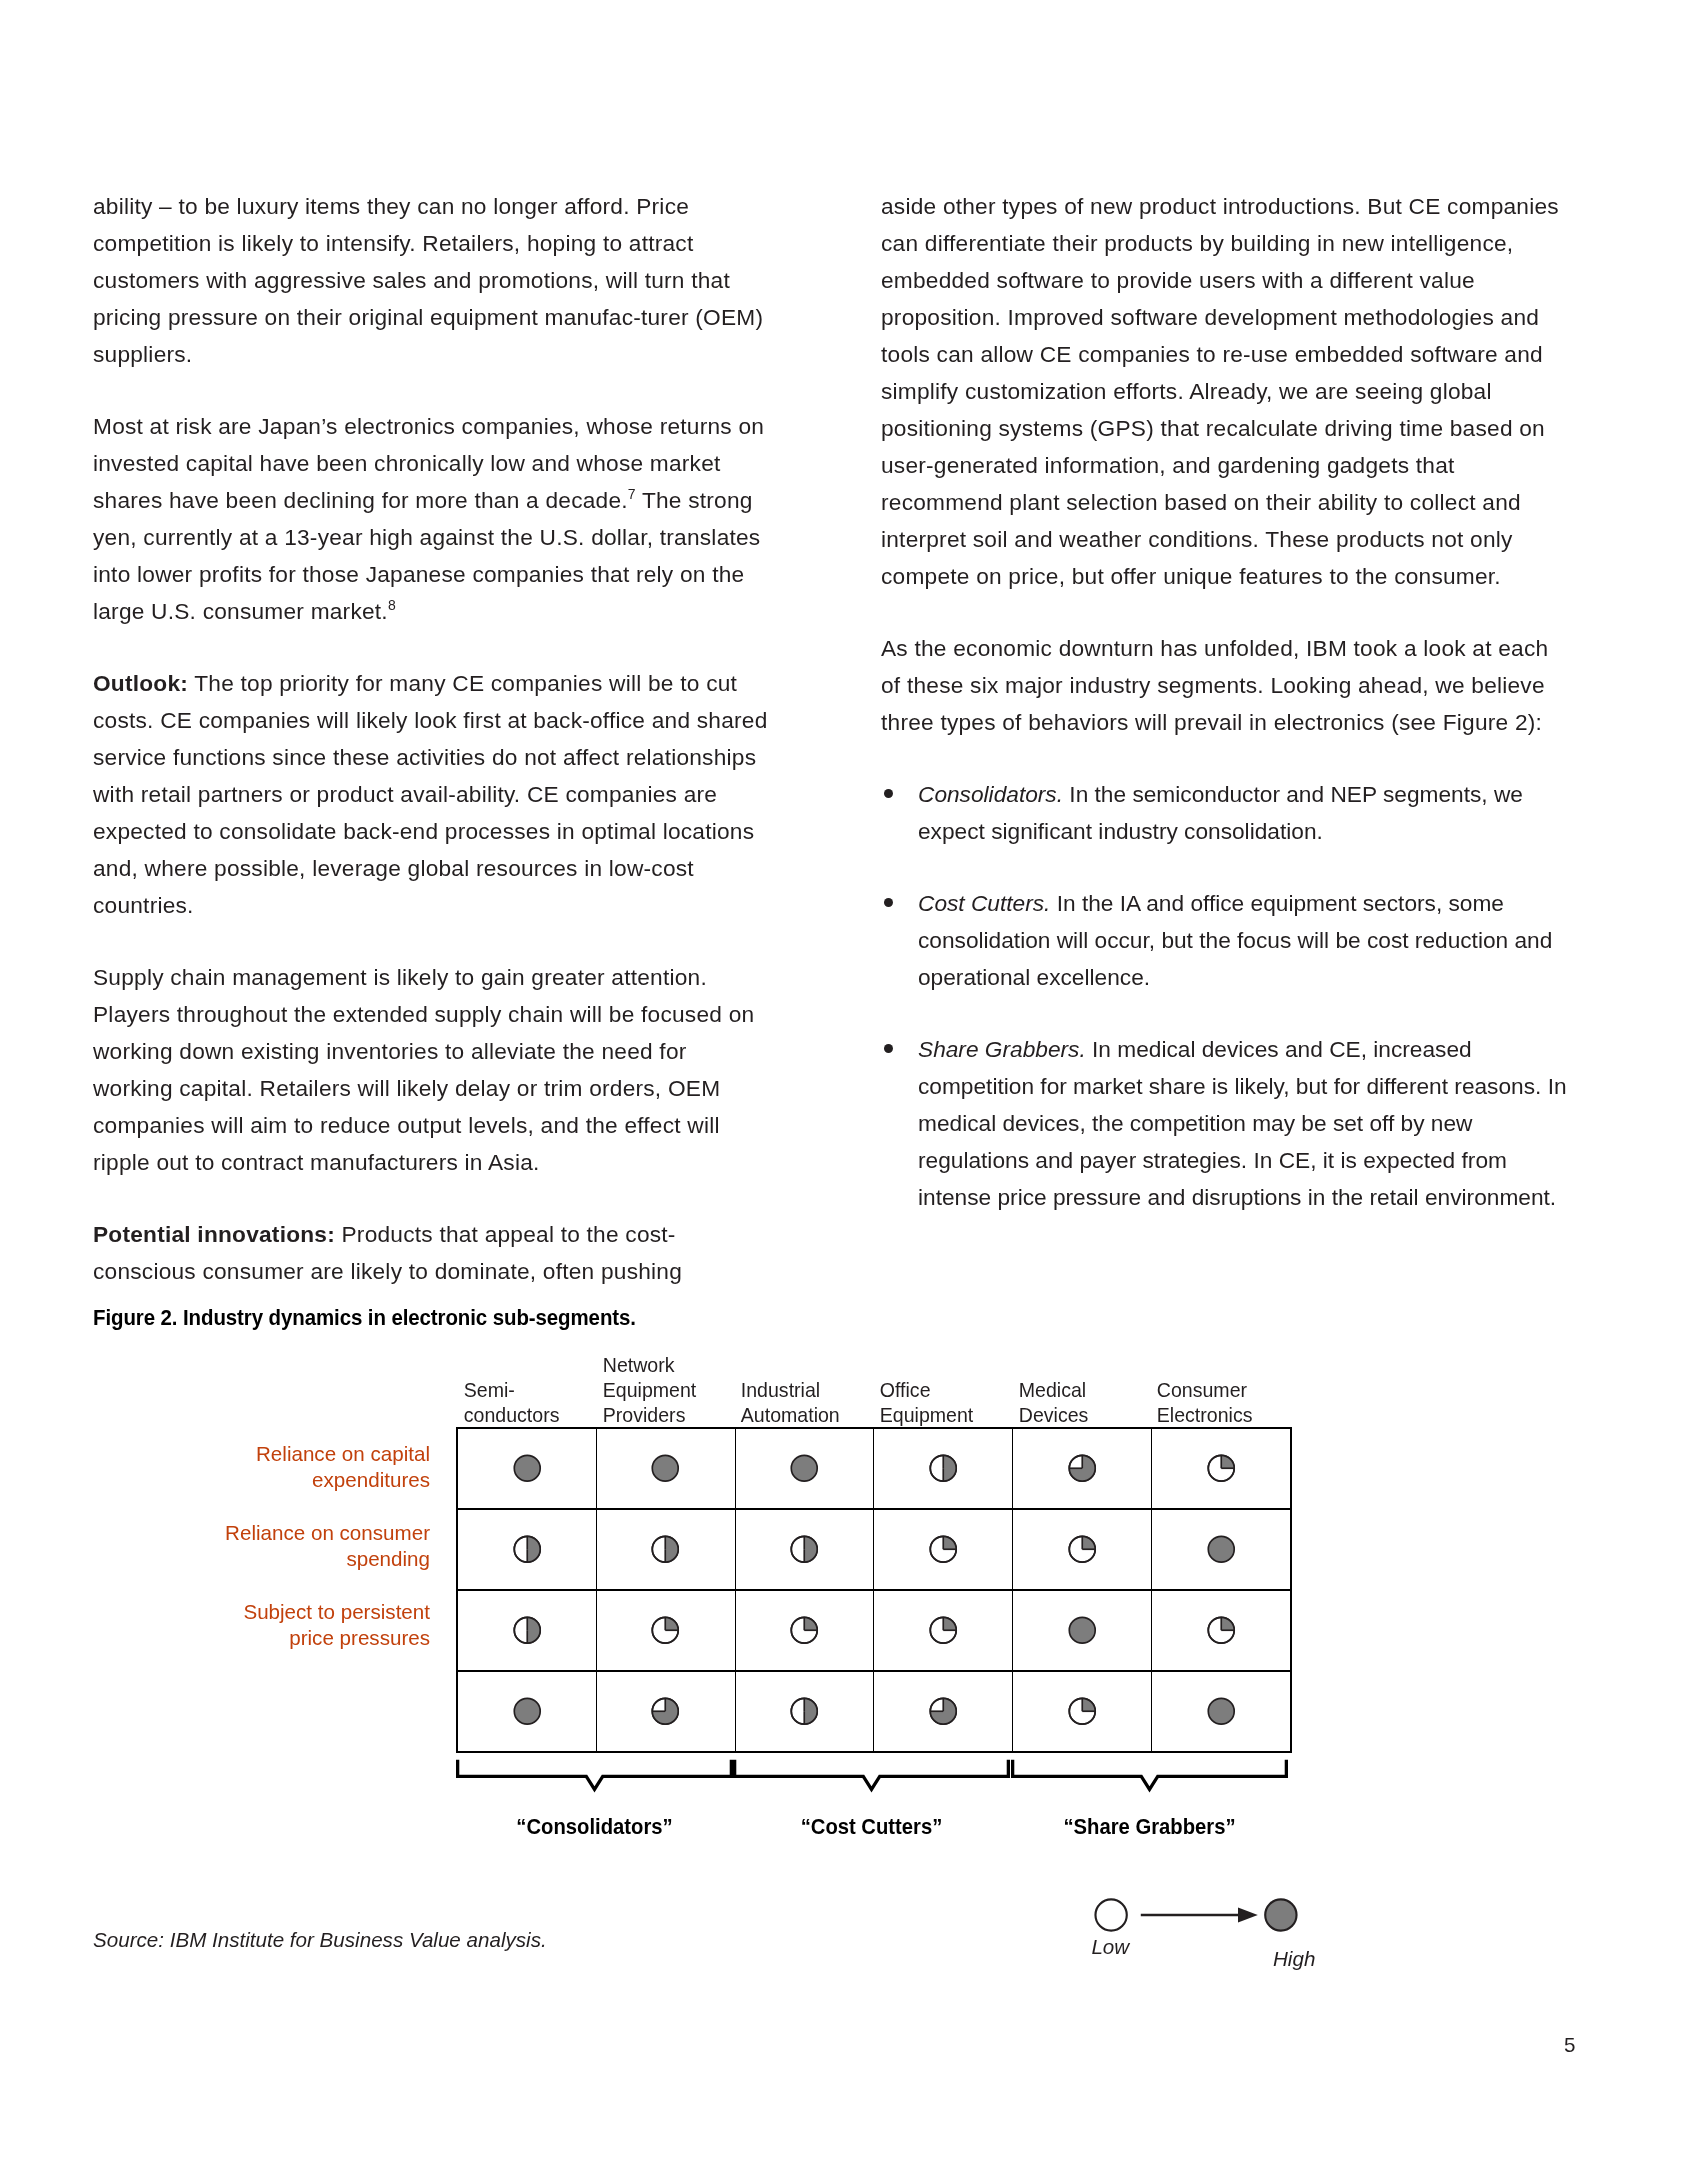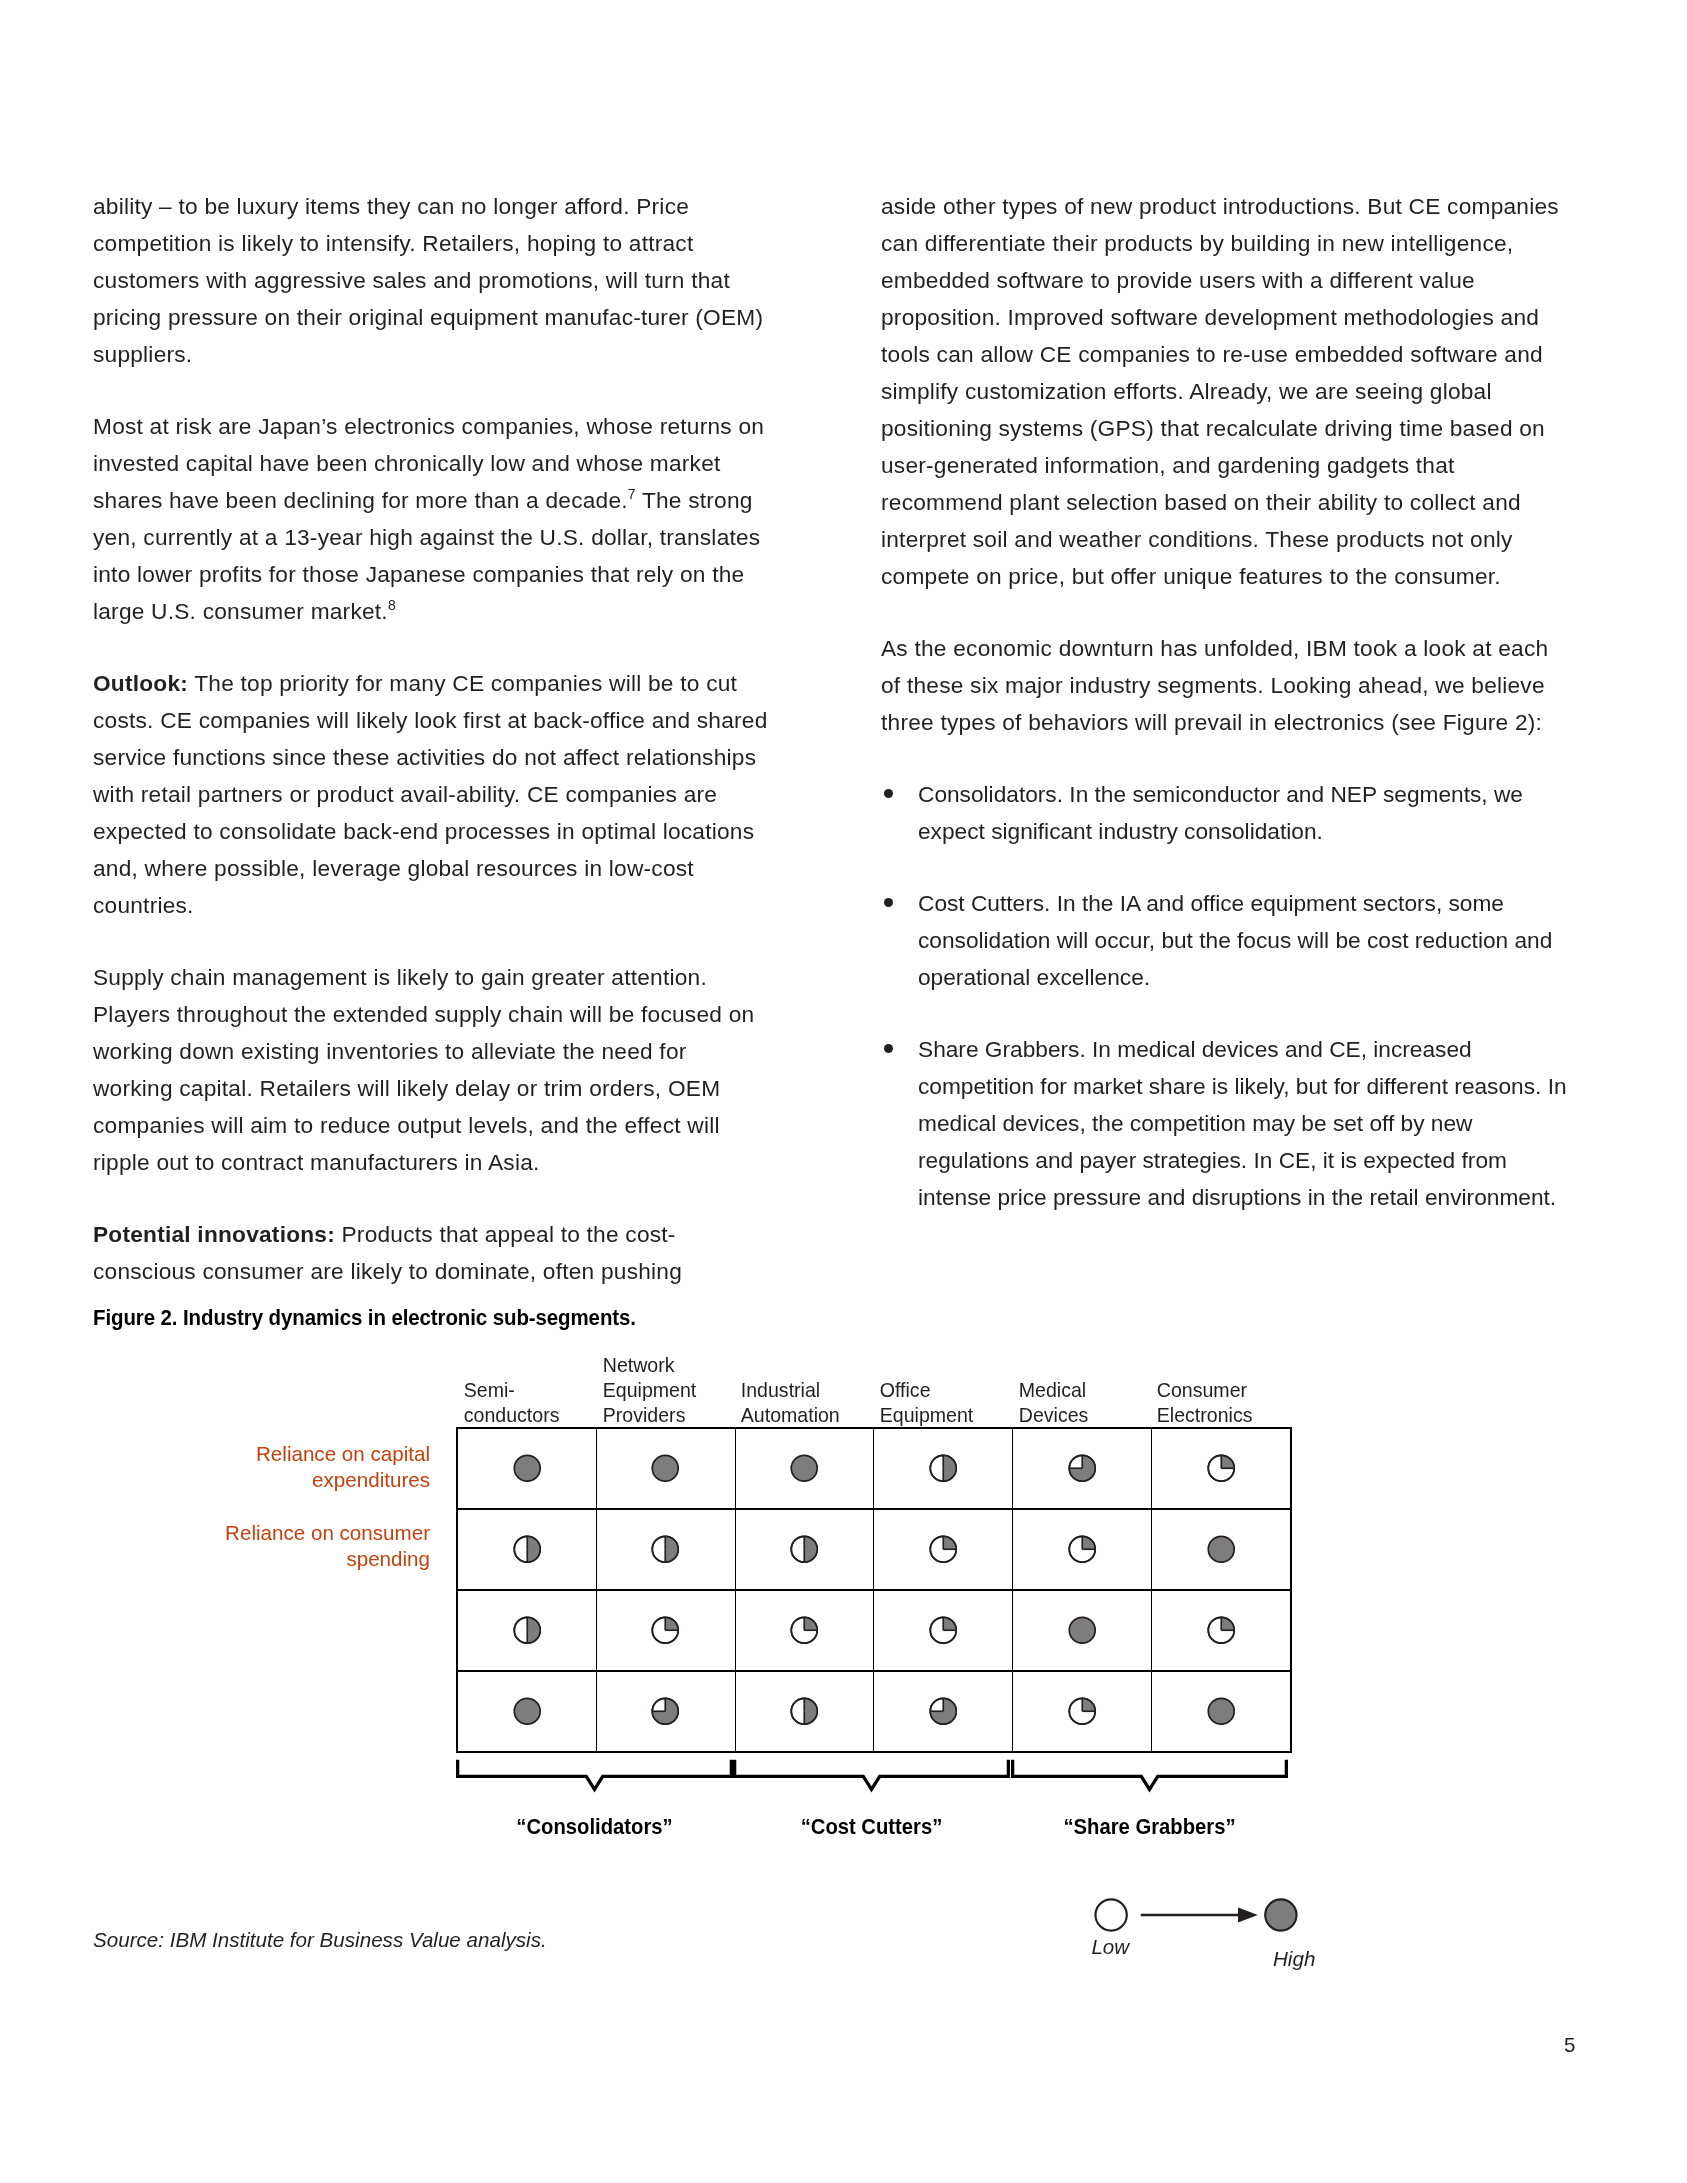--- a/index.html
+++ b/index.html
@@ -70,21 +70,21 @@
   ul.bullets li:last-child { margin-bottom: 0; }
   ul.bullets li .dot {
     position: absolute;
     left: 2.5px;
     top: 13px;
     width: 9px;
     height: 9px;
     border-radius: 50%;
     background: #231f20;
   }
-  .ital { }
+  .ital { font-style: italic; }
 
   
   .figure-title {
     position: absolute;
     left: 93px;
     top: 1305px;
     font-size: 22px;
     font-weight: bold;
     letter-spacing: -0.1px;
     color: #000000;
@@ -291,20 +291,22 @@
   </div>
 
   <div class="figure-title">Figure 2. Industry dynamics in electronic sub-segments.</div>
 
   <div class="figure">
     <div class="rowlabels" id="rowlabels">
         <div class="rowlabel">Reliance on capital
 expenditures</div>
         <div class="rowlabel">Reliance on consumer
 spending</div>
+        <div class="rowlabel">Subject to persistent
+price pressures</div>
       </div>
 
     <div class="grid-wrap">
       <div class="colheads" id="colheads">
           <div class="colhead">Semi-
 conductors</div>
           <div class="colhead">Network
 Equipment
 Providers</div>
           <div class="colhead">Industrial

